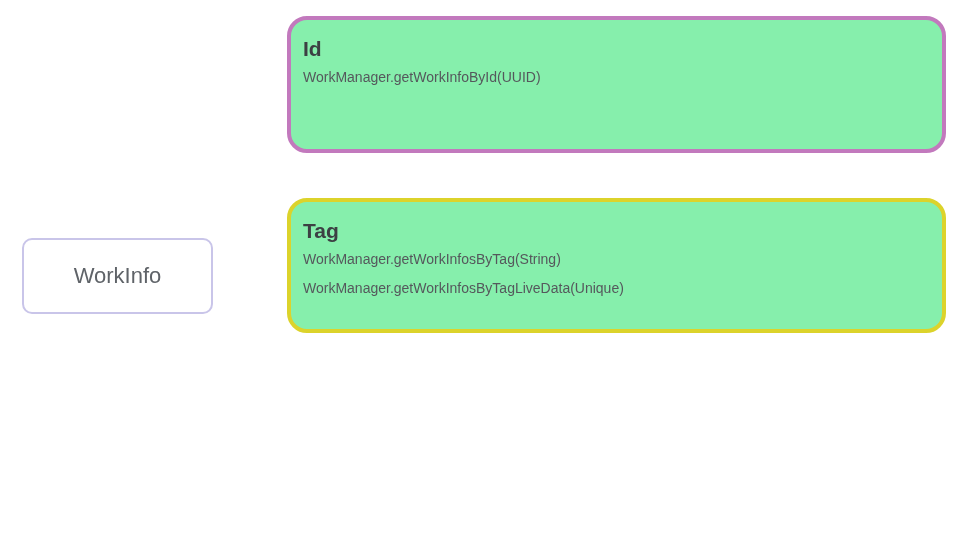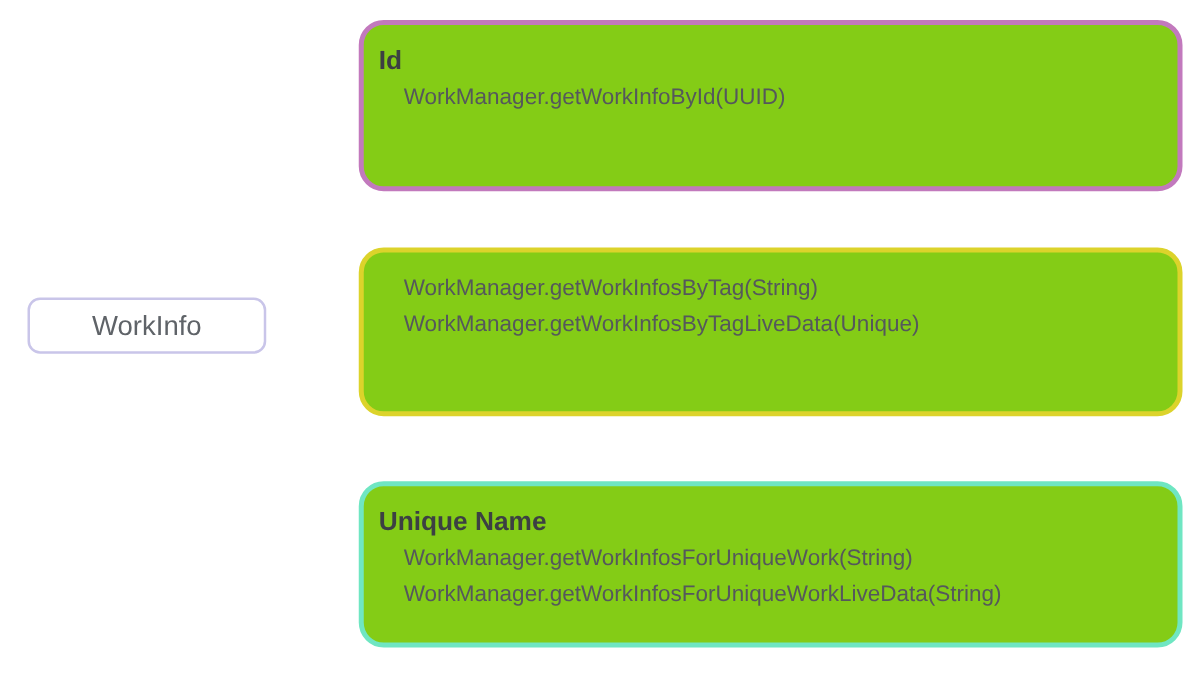--- a/index.html
+++ b/index.html
@@ -13,77 +13,72 @@
     width: 960px;
     height: 540px;
     background: #ffffff;
     overflow: hidden;
   }
   .entity-box {
     position: absolute;
     left: 22px;
     top: 238px;
     width: 191px;
-    height: 45px;
+    height: 76px;
     border: 2px solid #c9c5e9;
     border-radius: 10px;
     box-sizing: border-box;
     display: flex;
     align-items: center;
     justify-content: center;
     font-size: 22px;
     color: #5f6368;
     background: #ffffff;
   }
   .query-card {
     position: absolute;
     left: 287px;
     width: 659px;
     border-width: 4px;
     border-style: solid;
     border-radius: 20px;
     box-sizing: border-box;
-    background: #84cc16;
+    background: #86efac;
     padding: 14px 16px 0 12px;
   }
   .card-id   { top: 16px;  height: 137px; }
   .card-tag  { top: 198px; height: 135px; }
   .card-name { top: 385px; height: 133px; }
   .card-title {
     font-size: 21px;
     font-weight: 700;
     color: #3c4043;
     line-height: 29px;
   }
   .method-line {
-    font-size: 18px;
+    font-size: 14px;
     color: #55585c;
     line-height: 29px;
     white-space: nowrap;
-    margin-left: 20px;
   }
 </style>
 </head>
 <body>
 
 <div class="stage">
 
   <div class="entity-box" style="border-color: rgb(201, 197, 233);">
     <span>WorkInfo</span>
   </div>
 
   <div class="query-card card-id" style="border-color: rgb(194, 121, 189);">
     <div class="card-title">Id</div>
     <div class="method-line">WorkManager.getWorkInfoById(UUID)</div>
   </div>
 
   <div class="query-card card-tag" style="border-color: rgb(220, 211, 43);">
+    <div class="card-title">Tag</div>
     <div class="method-line">WorkManager.getWorkInfosByTag(String)</div>
     <div class="method-line">WorkManager.getWorkInfosByTagLiveData(Unique)</div>
   </div>
 
-  <div class="query-card card-name" style="border-color: rgb(111, 230, 194);">
-    <div class="card-title">Unique Name</div>
-    <div class="method-line">WorkManager.getWorkInfosForUniqueWork(String)</div>
-    <div class="method-line">WorkManager.getWorkInfosForUniqueWorkLiveData(String)</div>
-  </div>
 
 </div>
 
 </body></html>

